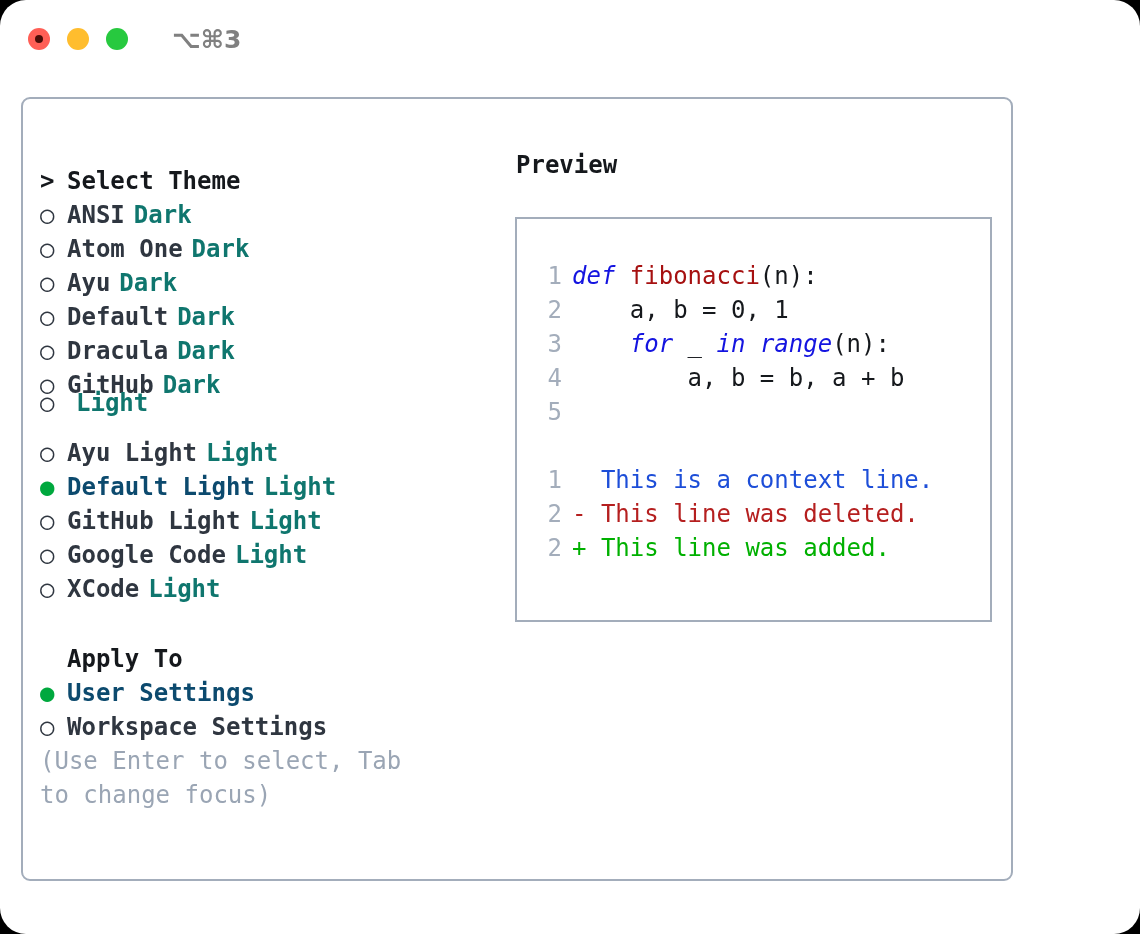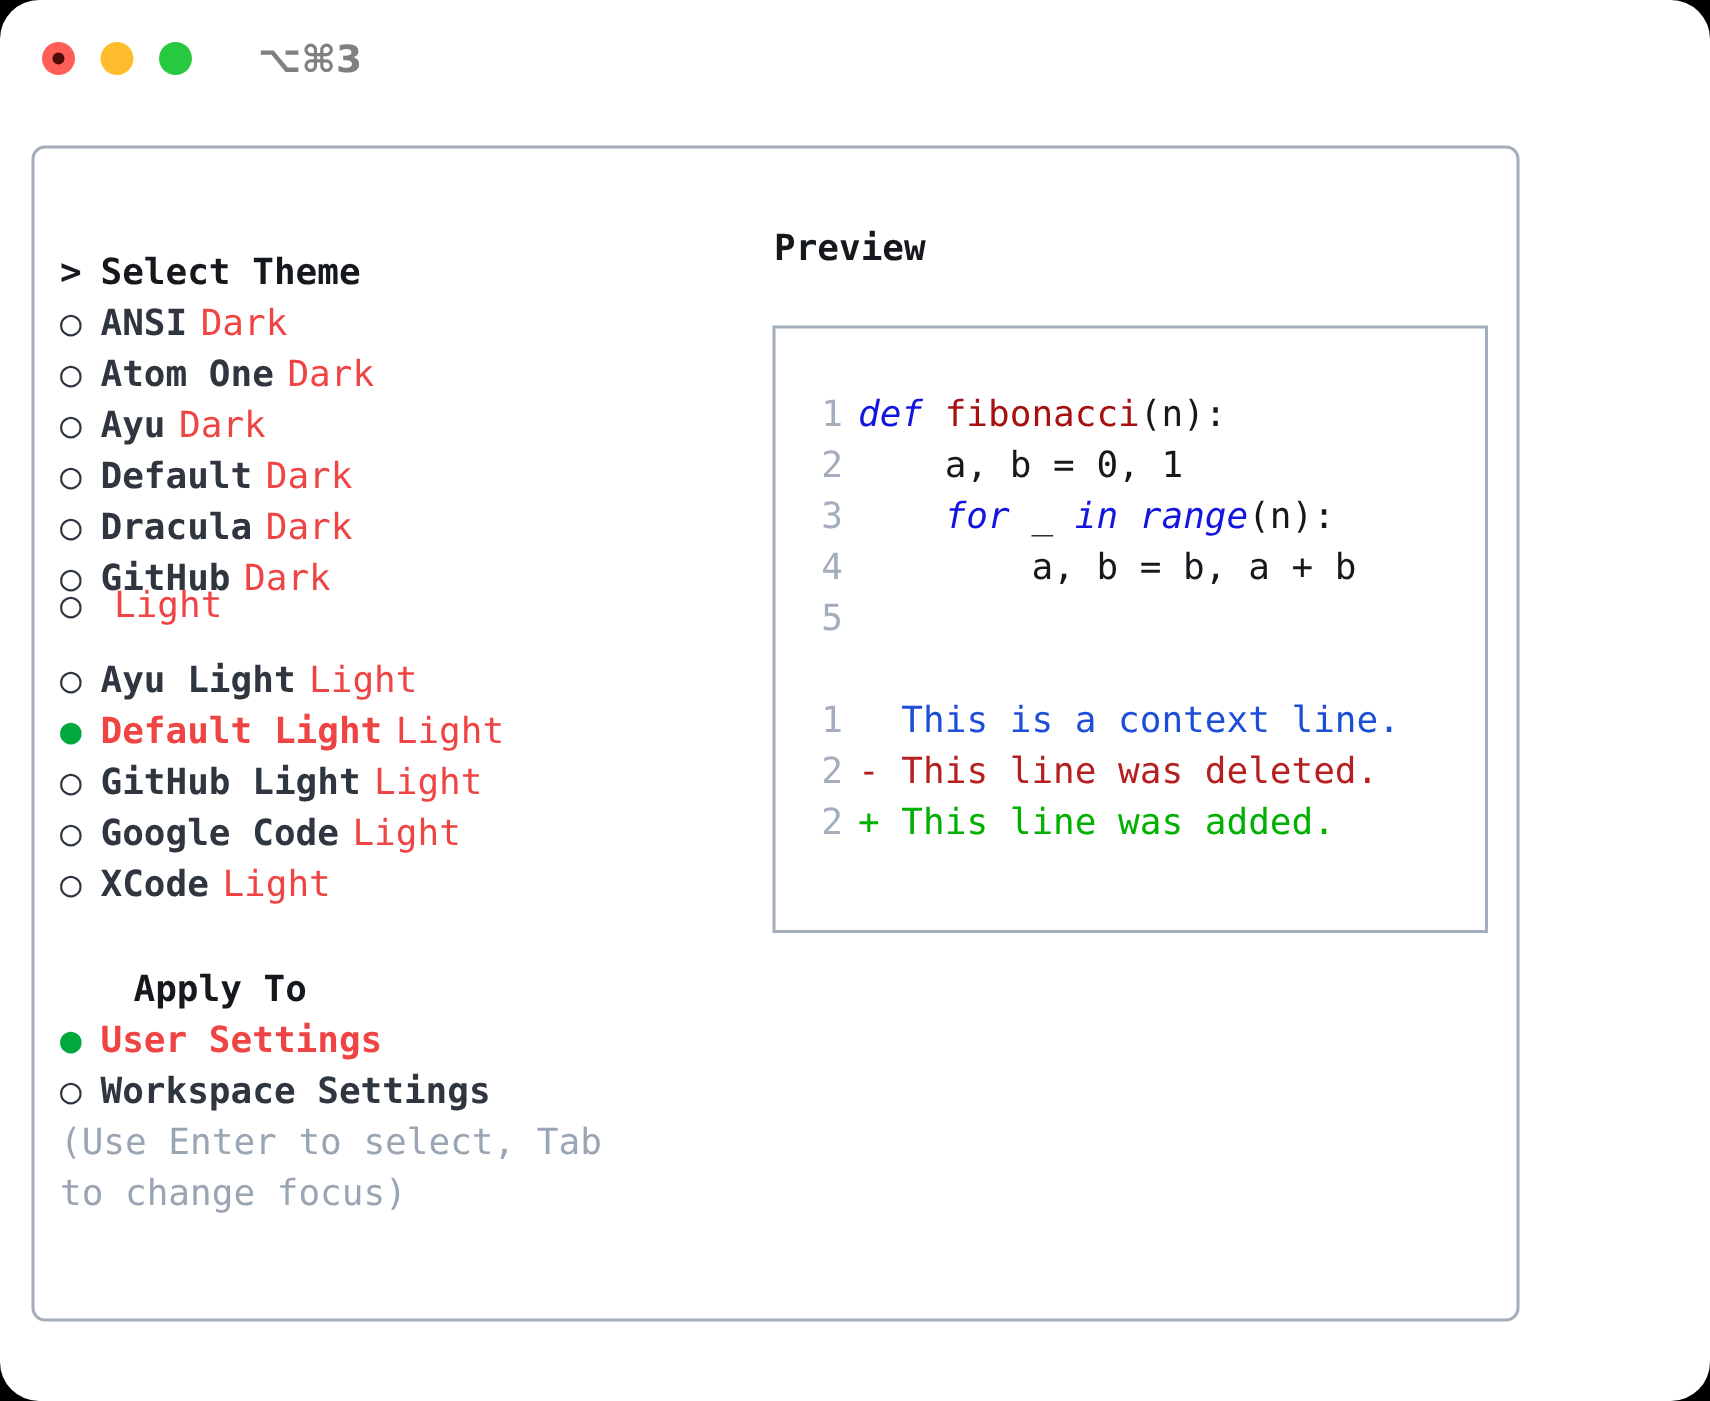--- a/index.html
+++ b/index.html
@@ -115,37 +115,36 @@
   }
   .marker.sel { color: #00a83e; }
   .header-line .marker { font-weight: 700; color: #15181c; }
   .header-line .label  { font-weight: 700; color: #15181c; }
 
   .label {
     color: #2f3640;
     font-weight: 700;
     margin-top: 16px;
   }
-  .label.sel { color: #ef4444; }
+  .label.sel { color: #0c4a6e; }
   .variant {
-    color: #ef4444;
-    font-weight: 400;
+    color: #0f766e;
+    font-weight: 700;
     margin-left: 9px;
   }
 
   .section-gap { height: 36px; }
 
   .subheader {
     display: flex;
     align-items: baseline;
     height: 34px;
     font-size: 24px;
     line-height: 34px;
     white-space: pre;
-    gap: 22px;
   }
   .subheader .marker { color: transparent; }
   .subheader .label { color: #15181c; font-weight: 700; }
 
   .hint {
     margin-top: 16px;
     padding-right: 30px;
     color: #9aa5b4;
     font-size: 24px;
     line-height: 34px;

